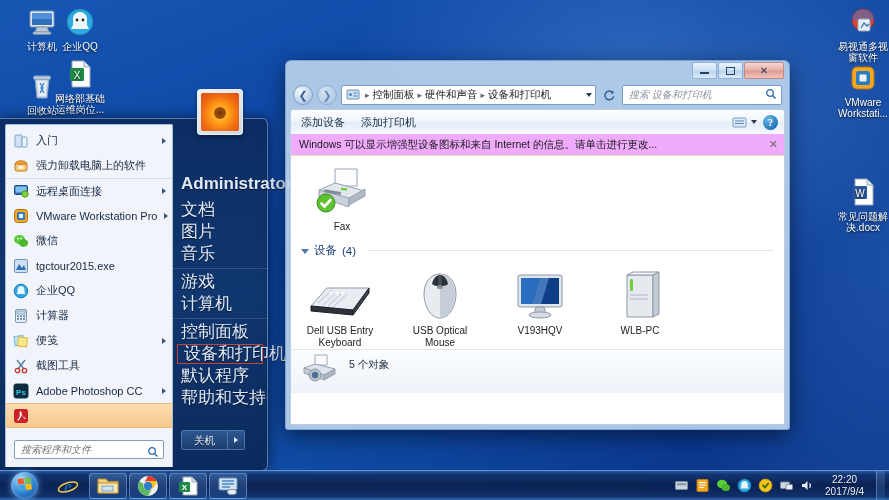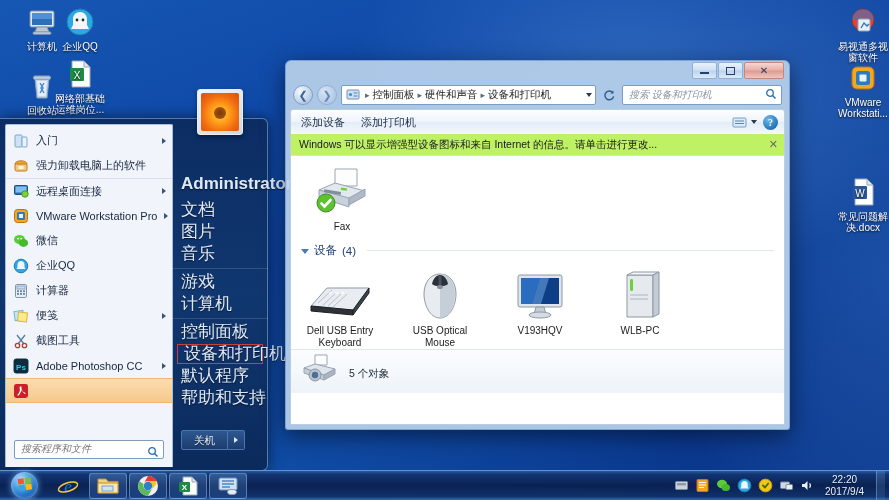--- a/index.html
+++ b/index.html
@@ -84,21 +84,21 @@
   }
   .sm-search-wrap { padding: 6px 8px 8px; }
   .sm-search {
     position: relative; height: 19px;
     background: #fff; border: 1px solid #7f9db9; border-radius: 2px;
     display: flex; align-items: center; padding-left: 6px;
   }
   .sm-search input {
     border: 0; outline: 0; width: 100%; font-size: 10px;
     font-style: italic; color: #7b8594;
-    font-family: Liberation Mono, monospace; background: transparent;
+    font-family: Liberation Sans, sans-serif; background: transparent;
   }
   .sm-search .mag { position:absolute; right:4px; top:3px; }
 
   #start-right {
     width: 95px; padding: 54px 0 0 0; position: relative;
     display: flex; flex-direction: column;
   }
   #user-pic {
     position: absolute; top: -30px; left: 24px;
     width: 46px; height: 46px; border-radius: 3px;
@@ -233,21 +233,21 @@
     color:#fff;font-size:10px;font-weight:bold;display:flex;align-items:center;justify-content:center;
     font-family:"Liberation Serif",serif;
   }
 
   #content {
     flex: 1; background: #fff; border: 1px solid #b9cde3; border-top: none;
     overflow: hidden; display: flex; flex-direction: column;
   }
   #notice {
     height: 22px; flex: 0 0 22px;
-    background: #bef264; border-bottom: 1px solid #e8e0b5;
+    background: #f0abfc; border-bottom: 1px solid #e8e0b5;
     display: flex; align-items: center; padding: 0 6px 0 8px;
     font-size: 10.5px; color: #1a1a1a;
   }
   #notice .x { margin-left: auto; color: #6c6a5c; font-size: 11px; }
 
   .group-head {
     display: flex; align-items: center; gap: 5px;
     padding: 6px 10px 2px 10px; font-size: 11.5px; color: #1c3f77;
   }
   .group-head .tri {
@@ -261,21 +261,21 @@
   .tile { width: 74px; text-align: center; font-size: 10px; color: #1b1b1b; line-height: 12px; }
   .tile .art { height: 56px; display: flex; align-items: flex-end; justify-content: center; margin-bottom: 3px; }
   .tile .lbl { display:block; }
 
   #status-bar {
     height: 44px; flex: 0 0 44px;
     border-top: 1px solid #dfe6ef;
     background: linear-gradient(to bottom, #fbfdff, #eef3f9);
     display: flex; align-items: center; gap: 8px; padding: 0 10px;
   }
-  #status-bar .sb-text { font-size: 10.5px; color: #22303f; align-self: flex-start; margin-top: 17px; }
+  #status-bar .sb-text { font-size: 10.5px; color: #22303f; align-self: flex-start; margin-top: 8px; }
 
   
   #taskbar {
     position: absolute; left: 0; bottom: 0; width: 889px; height: 30px;
     background: linear-gradient(to bottom, rgba(40,90,160,.93) 0%, rgba(18,52,112,.95) 12%,
                 rgba(10,32,80,.96) 50%, rgba(16,48,104,.95) 88%, rgba(50,110,185,.93) 100%);
     border-top: 1px solid rgba(140,185,240,.55);
     display: flex; align-items: center;
   }
   #start-orb {
@@ -461,20 +461,29 @@
           <svg class="ic" viewBox="0 0 16 16">
               <ellipse cx="6.5" cy="6.5" rx="5.5" ry="4.6" fill="#5bcb3a"></ellipse>
               <ellipse cx="10.5" cy="10" rx="4.6" ry="3.9" fill="#49b82c"></ellipse>
               <circle cx="5" cy="5.6" r=".9" fill="#fff"></circle>
               <circle cx="8.2" cy="5.6" r=".9" fill="#fff"></circle>
             </svg>
         </span>
         <span>微信</span>
       </div>
 
+      <div class="sm-item">
+        <span class="ico">
+          <svg class="ic" viewBox="0 0 16 16">
+              <rect x="1.5" y="1.5" width="13" height="13" rx="1.5" fill="#cfe0f1" stroke="#6f93ba"></rect>
+              <path d="M3 12l3-6 3 4 2-3 2 5z" fill="#2f6fb5"></path>
+            </svg>
+        </span>
+        <span>tgctour2015.exe</span>
+      </div>
 
       <div class="sm-item">
         <span class="ico">
           <svg class="ic" viewBox="0 0 16 16">
               <circle cx="8" cy="8" r="6.8" fill="#2ea8e0" stroke="#1b7cb0"></circle>
               <path d="M8 3c2 0 3.5 1.6 3.5 3.6v2.6l1 1.8H3.5l1-1.8V6.6C4.5 4.6 6 3 8 3z" fill="#fff" opacity=".9"></path>
             </svg>
         </span>
         <span>企业QQ</span>
       </div>

